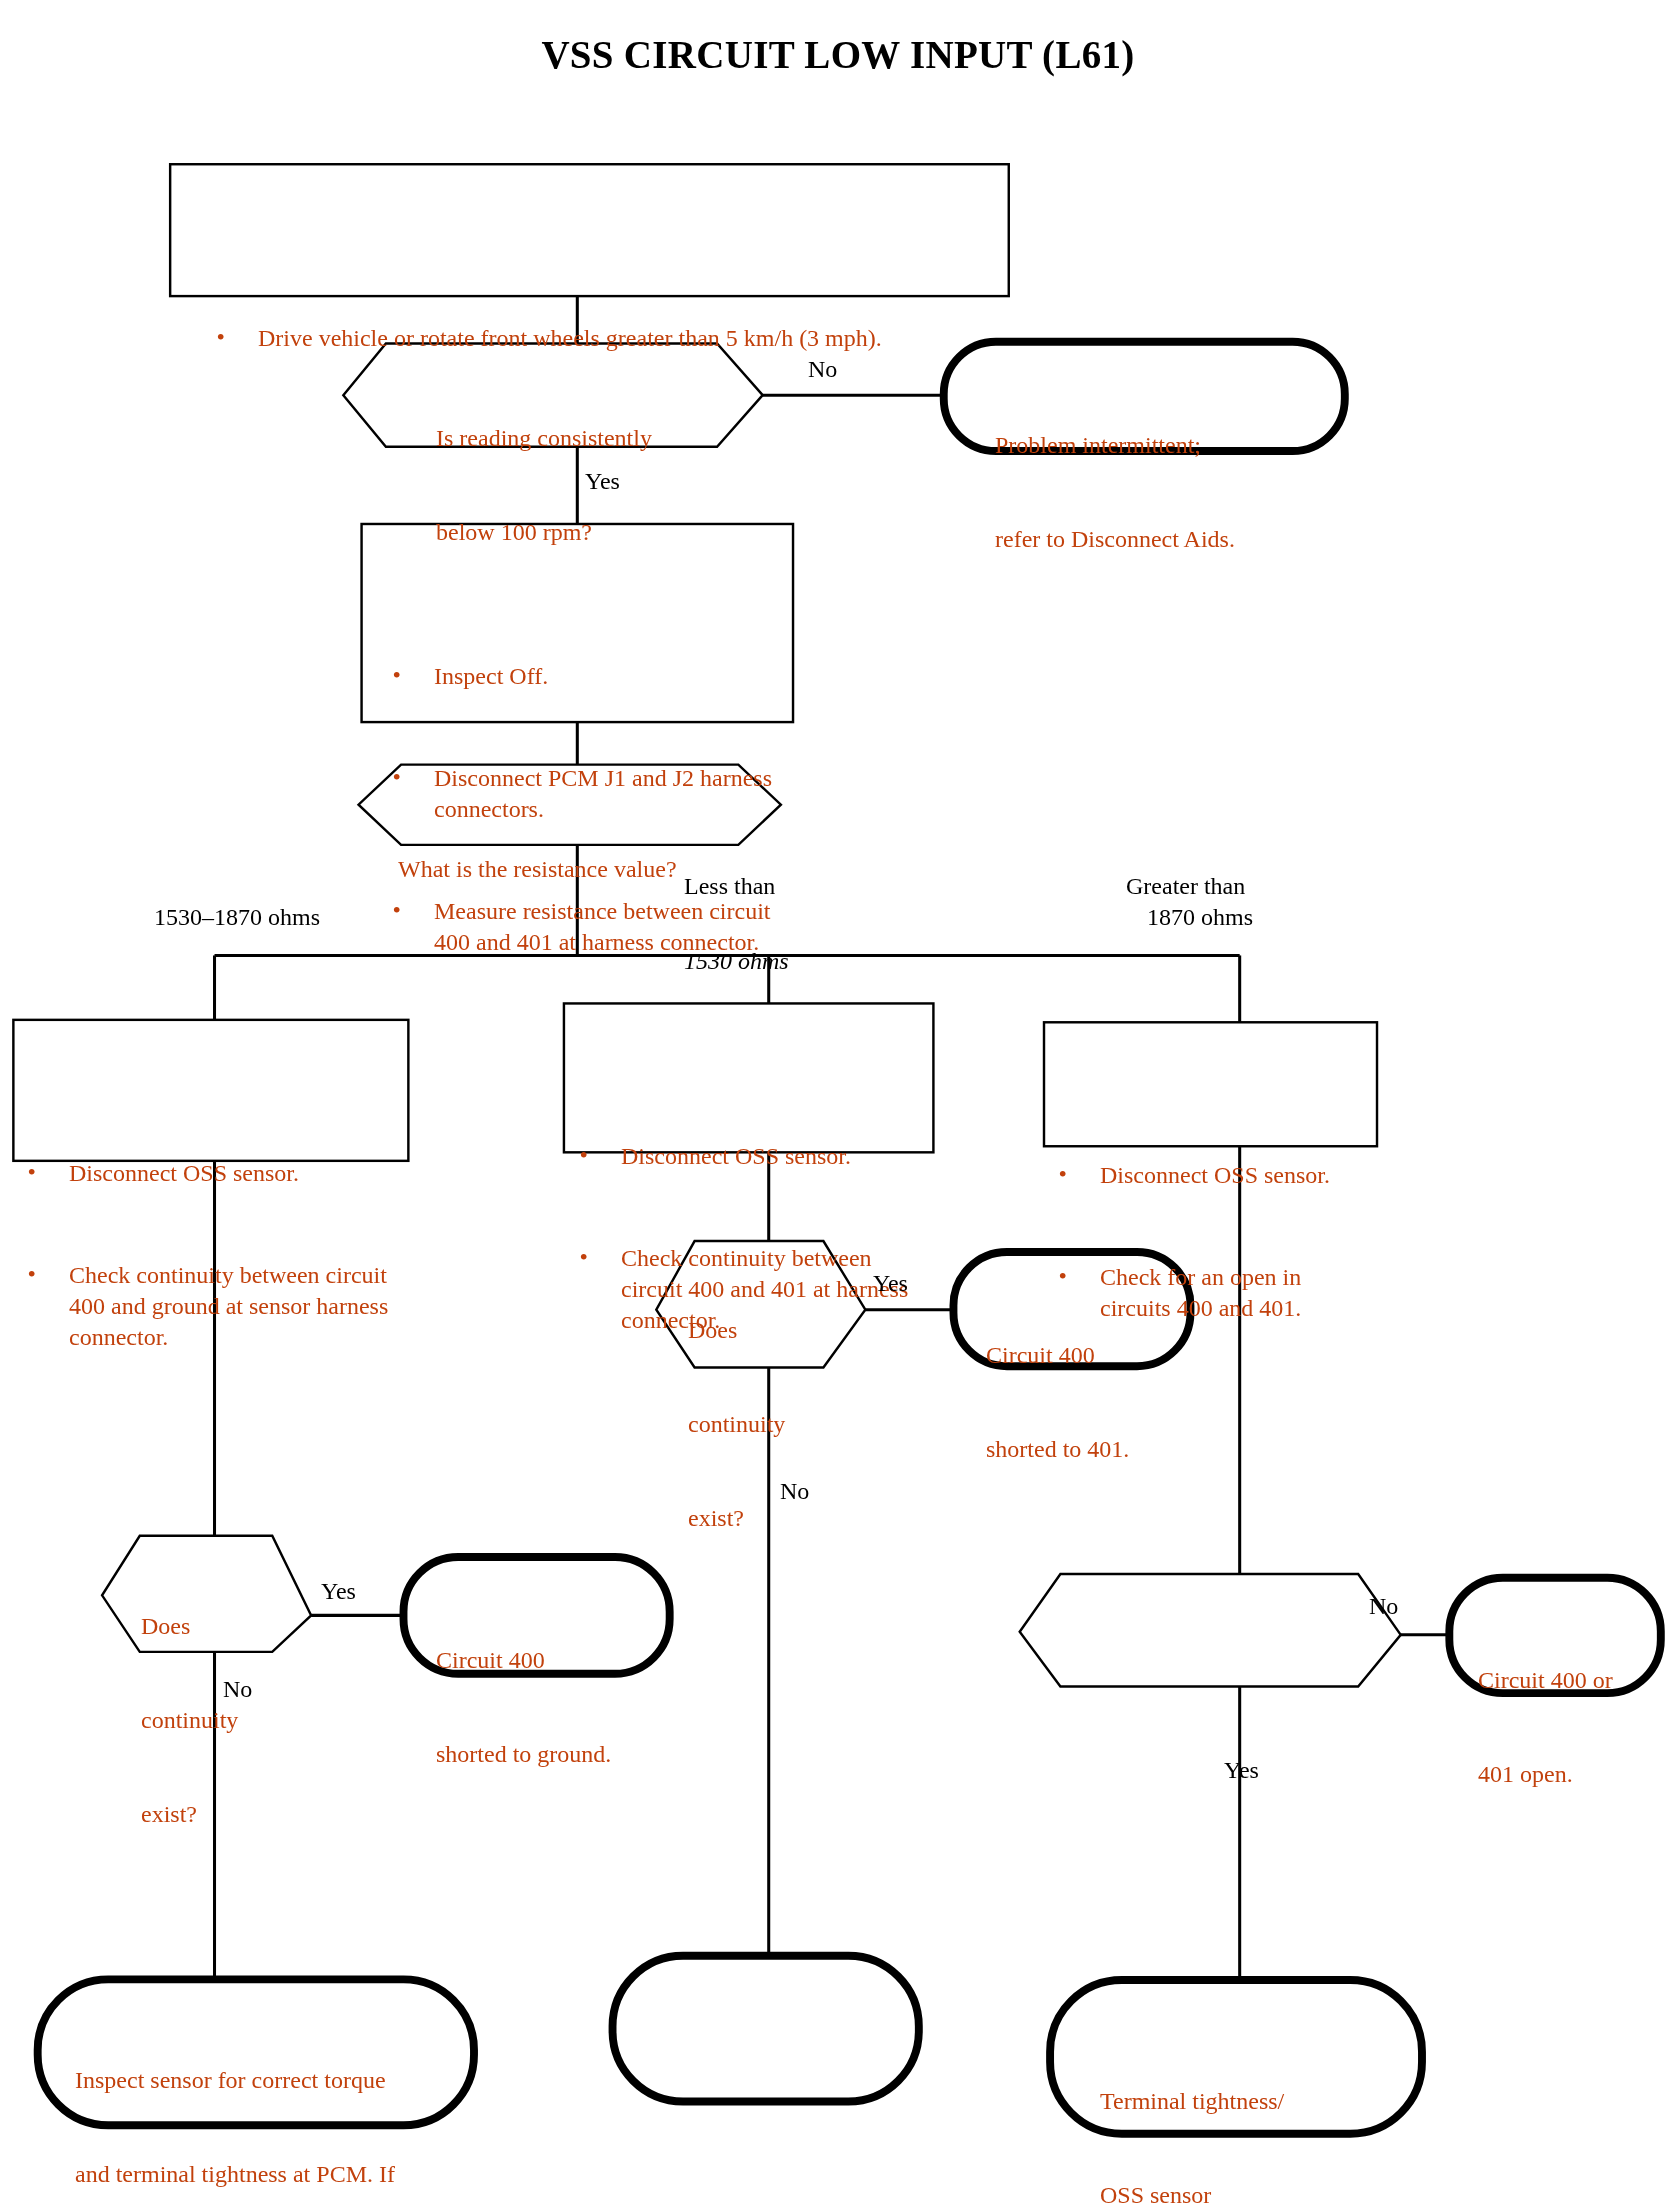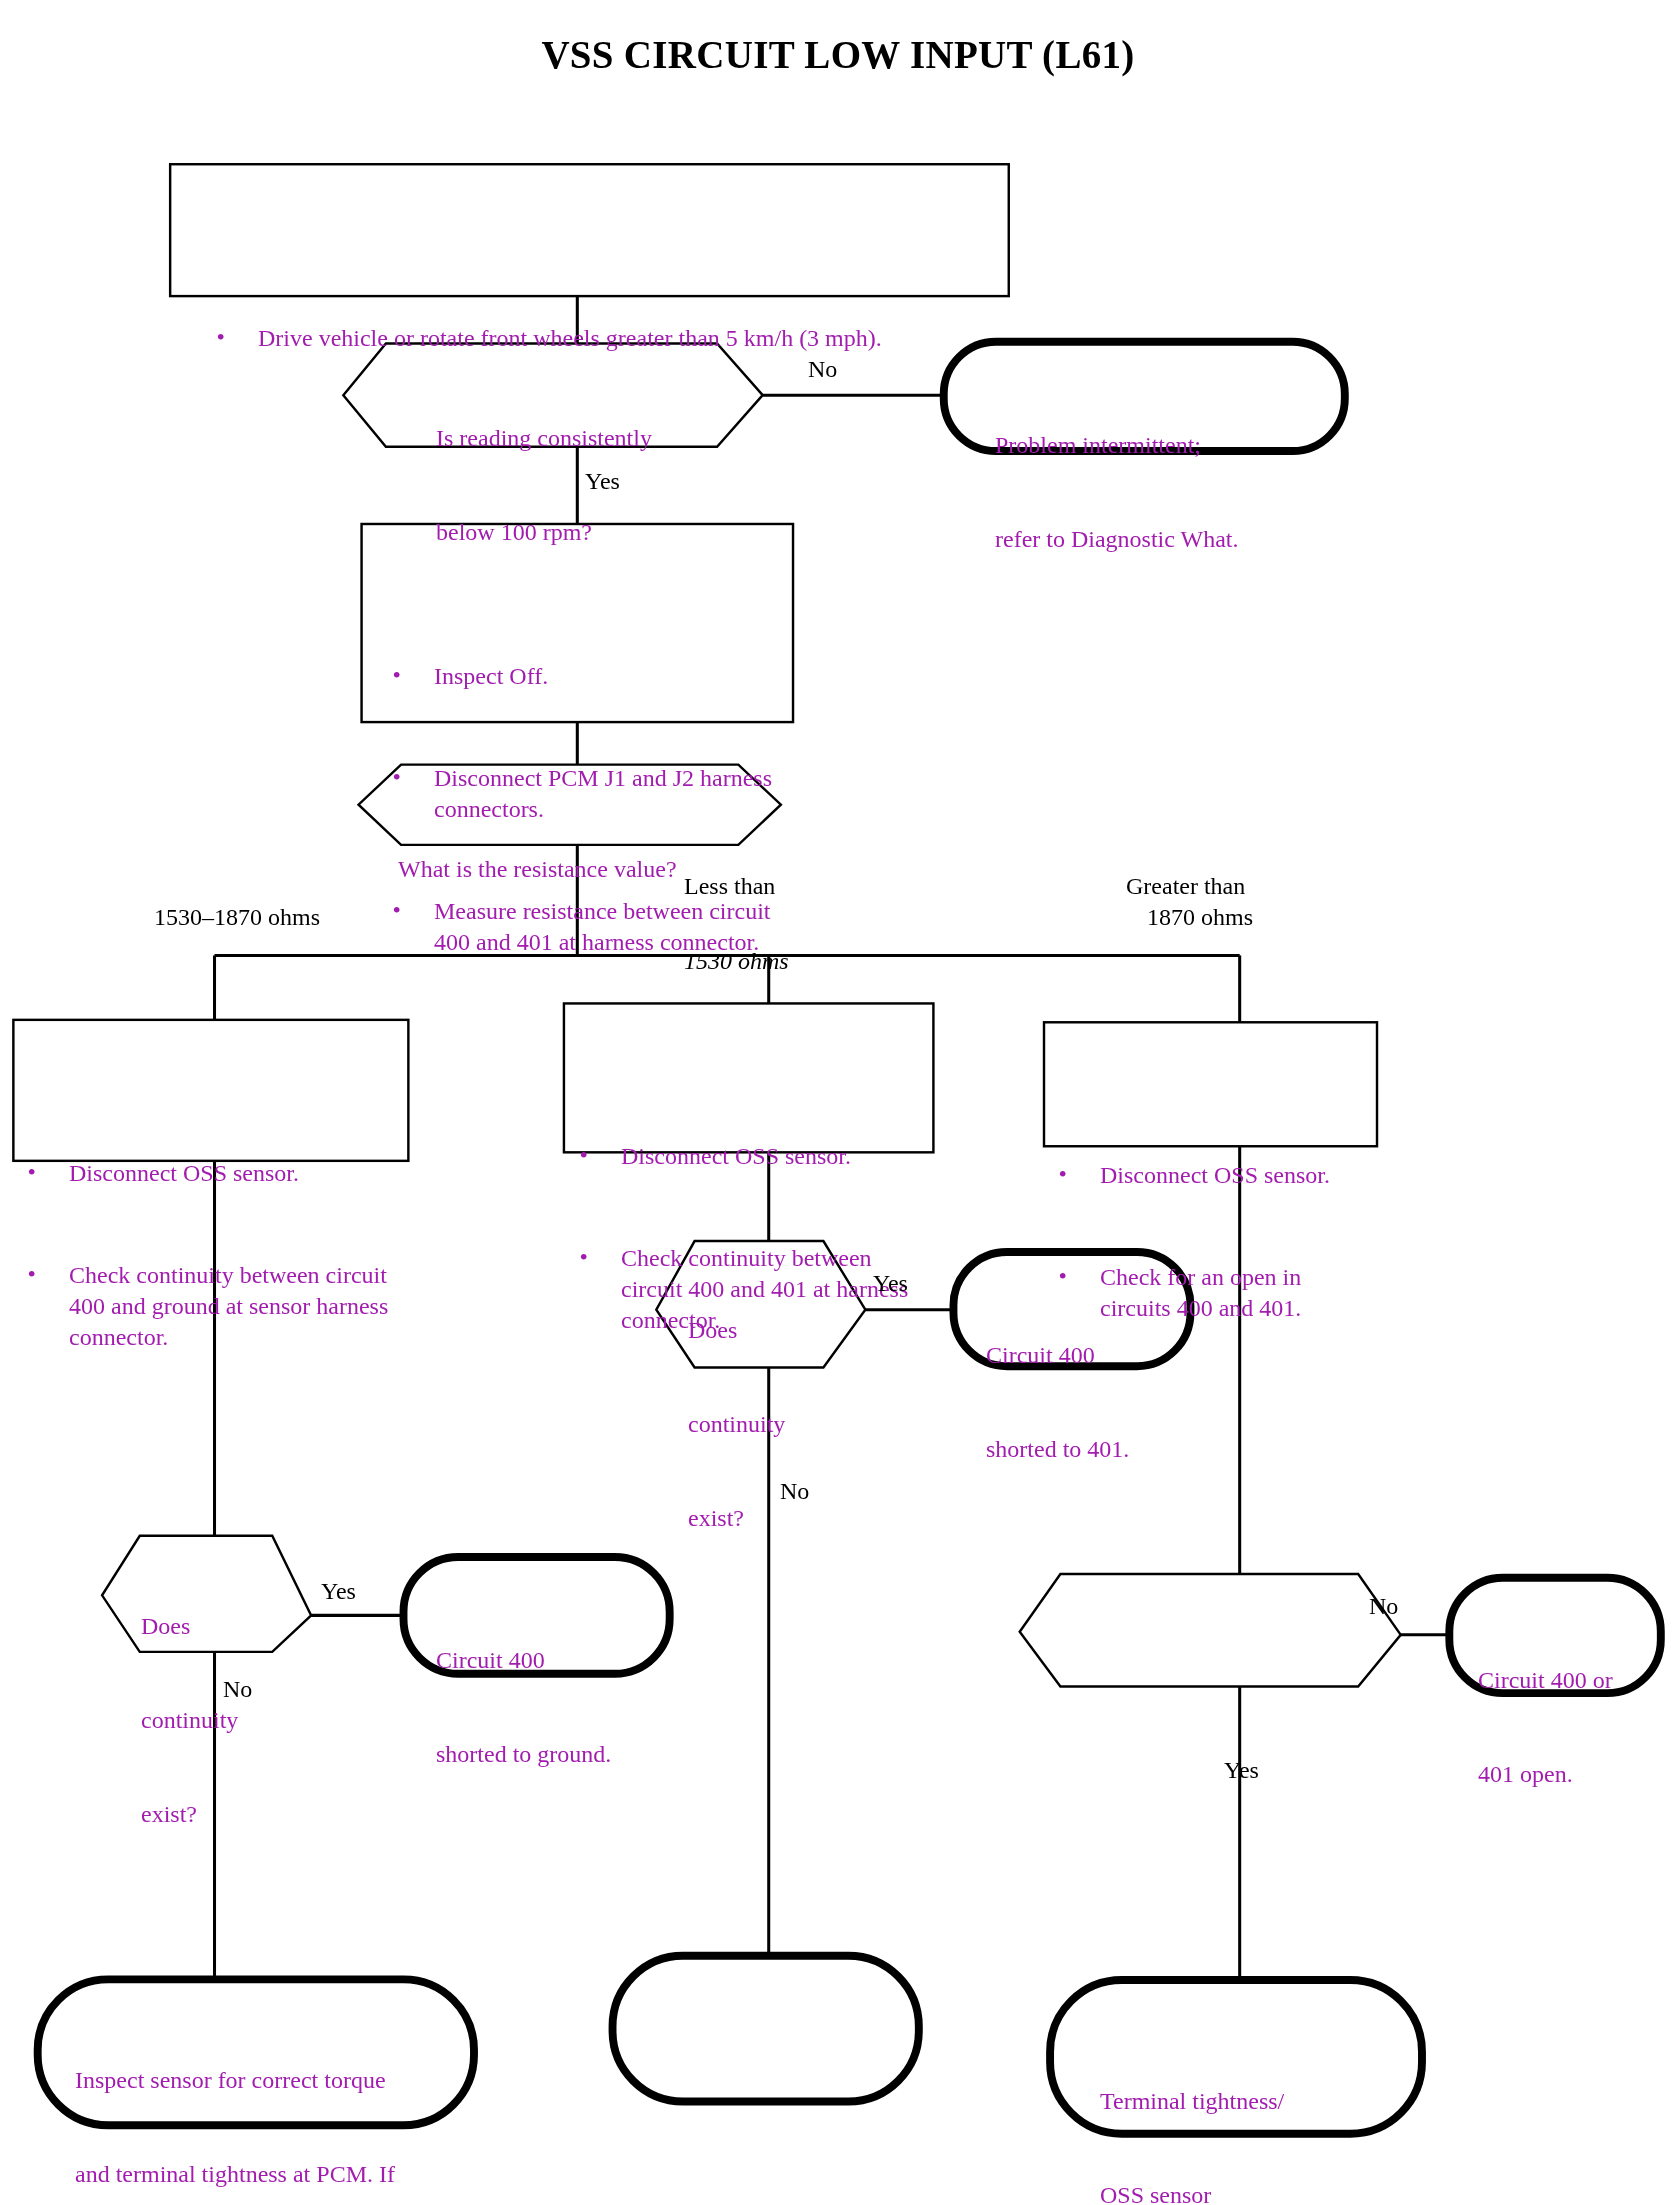--- a/index.html
+++ b/index.html
@@ -38,21 +38,21 @@
     font-weight: bold;
     letter-spacing: 0.3px;
     font-family: "Liberation Serif", "DejaVu Serif", serif;
   }
 
   .txt {
     position: absolute;
     font-size: 24px;
     line-height: 1.30;
     font-family: "Liberation Serif", "DejaVu Serif", serif;
-    color: #a21caf;
+    color: #c2410c;
     white-space: pre-wrap;
   }
   .txt.center { text-align: center; }
 
   ul.bullets {
     margin: 0;
     padding: 0;
     list-style: none;
   }
   ul.bullets li {
@@ -182,21 +182,21 @@
     </ul>
   </div>
 
   <div class="txt" style="left:436px; top:361px; width:286px;">
     <div>Is reading consistently</div>
     <div>below 100 rpm?</div>
   </div>
 
   <div class="txt" style="left:995px; top:368px; width:340px;">
     <div>Problem intermittent;</div>
-    <div>refer to Diagnostic What.</div>
+    <div>refer to Disconnect Aids.</div>
   </div>
 
   <div class="txt" style="left:389px; top:536px; width:383px;">
     <ul class="bullets tight">
       <li>Inspect Off.</li>
       <li>Disconnect PCM J1 and J2 harness connectors.</li>
       <li>Measure resistance between circuit 400 and 401 at harness connector.</li>
     </ul>
   </div>
 

